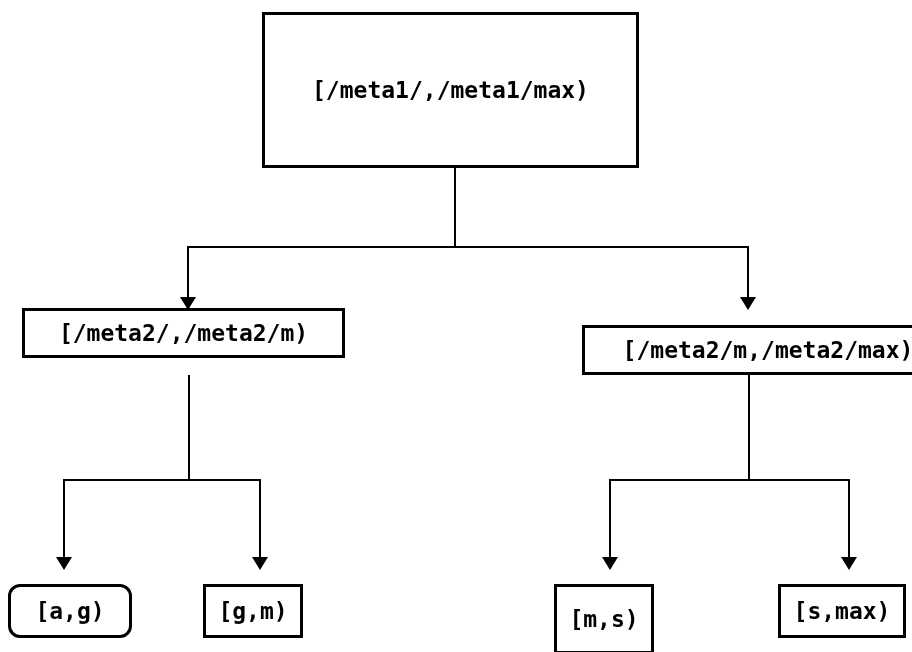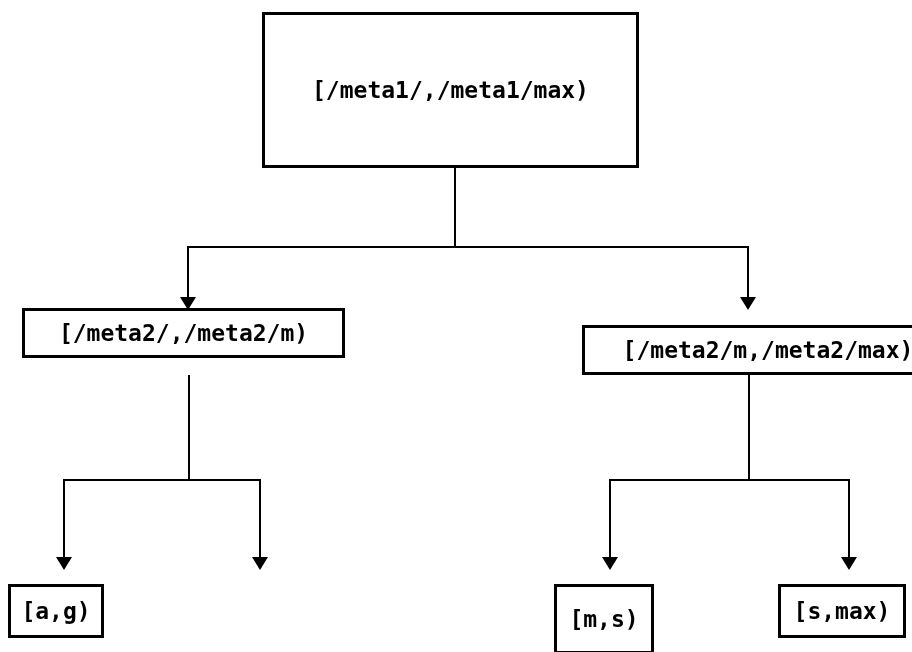--- a/index.html
+++ b/index.html
@@ -33,21 +33,21 @@
     justify-content: center;
     color: #000000;
     font-family: "DejaVu Sans Mono", monospace;
     font-size: 23px;
     font-weight: 700;
     white-space: nowrap;
   }
   .node-root       { left: 262px; top: 12px;  width: 377px; height: 156px; }
   .node-meta2-low  { left: 22px;  top: 308px; width: 323px; height: 50px; }
   .node-meta2-high { left: 582px; top: 325px; width: 372px; height: 50px; }
-  .node-leaf-ag    { left: 8px;   top: 584px; width: 96px; height: 54px; }
+  .node-leaf-ag    { left: 8px;   top: 584px; width: 124px; height: 54px; border-radius: 12px; }
   .node-leaf-gm    { left: 203px; top: 584px; width: 100px; height: 54px; }
   .node-leaf-ms    { left: 554px; top: 584px; width: 100px; height: 70px; }
   .node-leaf-smax  { left: 778px; top: 584px; width: 128px; height: 54px; }
 </style>
 </head>
 <body>
 
 <div class="canvas">
 
   <svg class="edges" width="912" height="652" viewBox="0 0 912 652" xmlns="http://www.w3.org/2000/svg">
@@ -92,20 +92,23 @@
   </div>
 
   <div class="node node-meta2-high">
     <span>[/meta2/m,/meta2/max)</span>
   </div>
 
   <div class="node node-leaf-ag">
     <span>[a,g)</span>
   </div>
 
+  <div class="node node-leaf-gm">
+    <span>[g,m)</span>
+  </div>
 
   <div class="node node-leaf-ms">
     <span>[m,s)</span>
   </div>
 
   <div class="node node-leaf-smax">
     <span>[s,max)</span>
   </div>
 
 </div>

